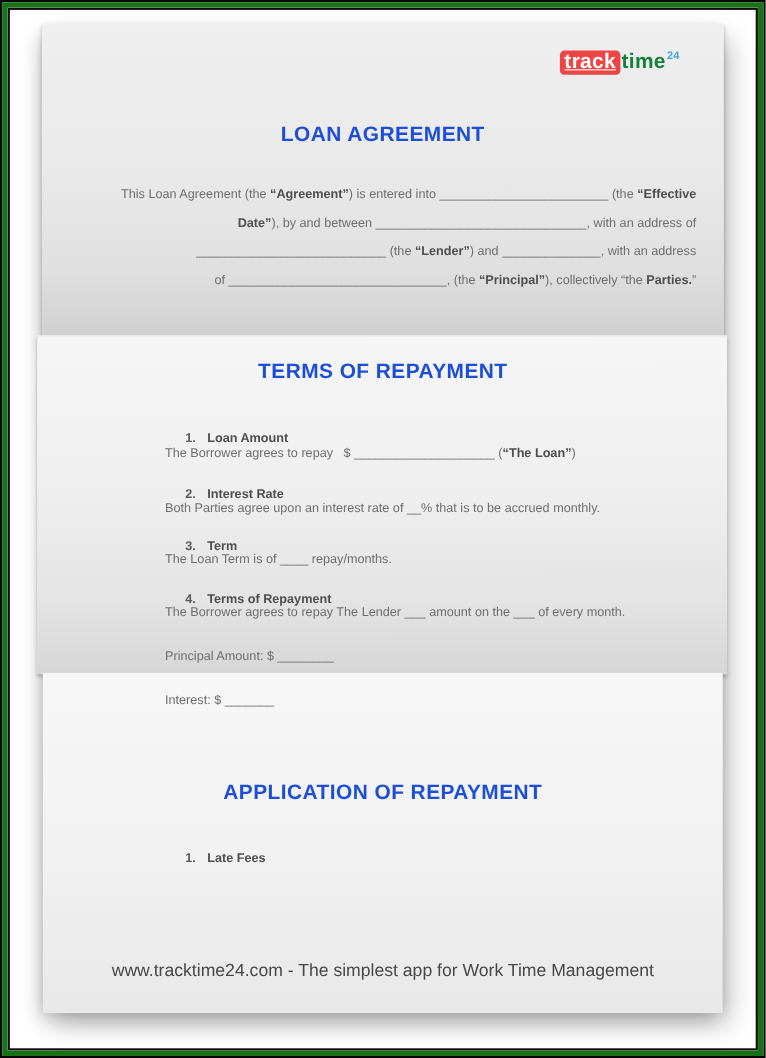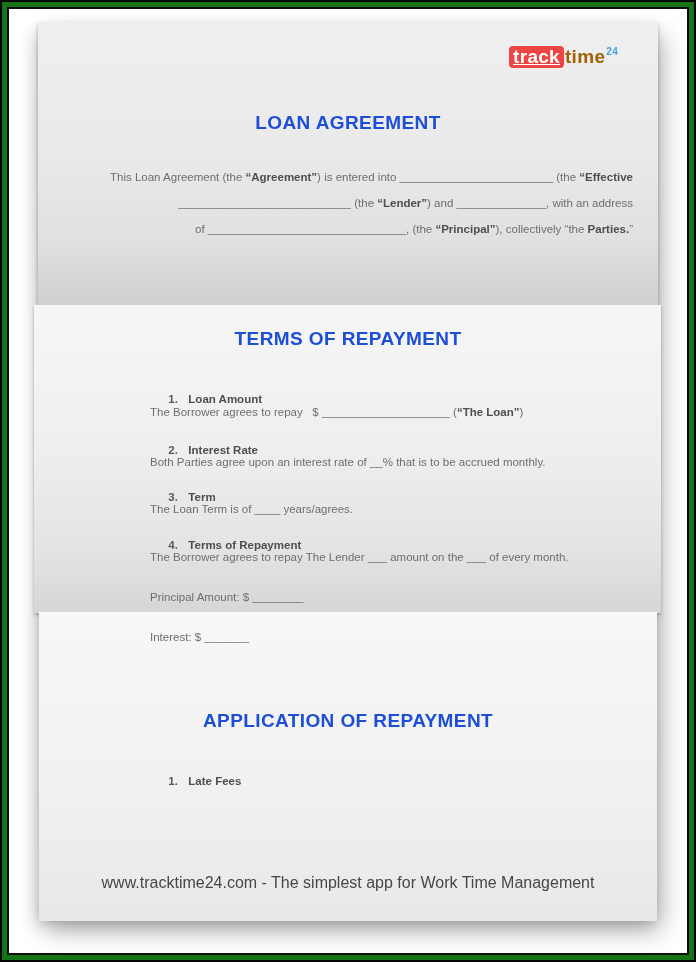--- a/index.html
+++ b/index.html
@@ -66,47 +66,48 @@
 
       <div class="paper">
         <div class="paper-shadow"></div>
         <div class="panel panel-top"></div>
         <div class="panel panel-mid"></div>
         <div class="panel panel-bottom"></div>
 
         <div class="content">
 
           <div class="logo">
-            <span class="logo-track" style="background-color: #ef4444; text-decoration: underline;">track</span><span class="logo-time" style="color: #a16207;">time</span><span class="logo-sup" style="color: rgb(69, 163, 218);">24</span>
+            <span class="logo-track" style="background-color: #ef4444; text-decoration: underline;">track</span><span class="logo-time" style="color: #15803d;">time</span><span class="logo-sup" style="color: rgb(69, 163, 218);">24</span>
           </div>
 
           <div class="h-title t1">LOAN AGREEMENT</div>
 
           <div class="intro">
             <div class="line"><span>This Loan Agreement (the </span><span class="b">“Agreement”</span><span>) is entered into ________________________ (the </span><span class="b">“Effective</span></div>
+            <div class="line"><span class="b">Date”</span><span>), by and between ______________________________, with an address of</span></div>
             <div class="line"><span>___________________________ (the </span><span class="b">“Lender”</span><span>) and ______________, with an address</span></div>
             <div class="line"><span>of _______________________________, (the </span><span class="b">“Principal”</span><span>), collectively “the </span><span class="b">Parties.</span><span>”</span></div>
           </div>
 
           <div class="h-title t2">TERMS OF REPAYMENT</div>
 
           <div class="row label-row" style="top:359px">
             <span class="num">1.</span><span class="lbl">Loan Amount</span>
           </div>
           <div class="row body-row" style="top:384px"><span>The Borrower agrees to repay   $ ____________________ (</span><span class="b">“The Loan”</span><span>)</span></div>
 
           <div class="row label-row" style="top:410px">
             <span class="num">2.</span><span class="lbl">Interest Rate</span>
           </div>
           <div class="row body-row" style="top:434px"><span>Both Parties agree upon an interest rate of __% that is to be accrued monthly.</span></div>
 
           <div class="row label-row" style="top:457px">
             <span class="num">3.</span><span class="lbl">Term</span>
           </div>
-          <div class="row body-row" style="top:481px"><span>The Loan Term is of ____ years/agrees.</span></div>
+          <div class="row body-row" style="top:481px"><span>The Loan Term is of ____ repay/months.</span></div>
 
           <div class="row label-row" style="top:505px">
             <span class="num">4.</span><span class="lbl">Terms of Repayment</span>
           </div>
           <div class="row body-row" style="top:529px"><span>The Borrower agrees to repay The Lender ___ amount on the ___ of every month.</span></div>
 
           <div class="row body-row" style="top:569px">Principal Amount: $ ________</div>
           <div class="row body-row" style="top:609px">Interest: $ _______</div>
 
           <div class="h-title t3">APPLICATION OF REPAYMENT</div>

